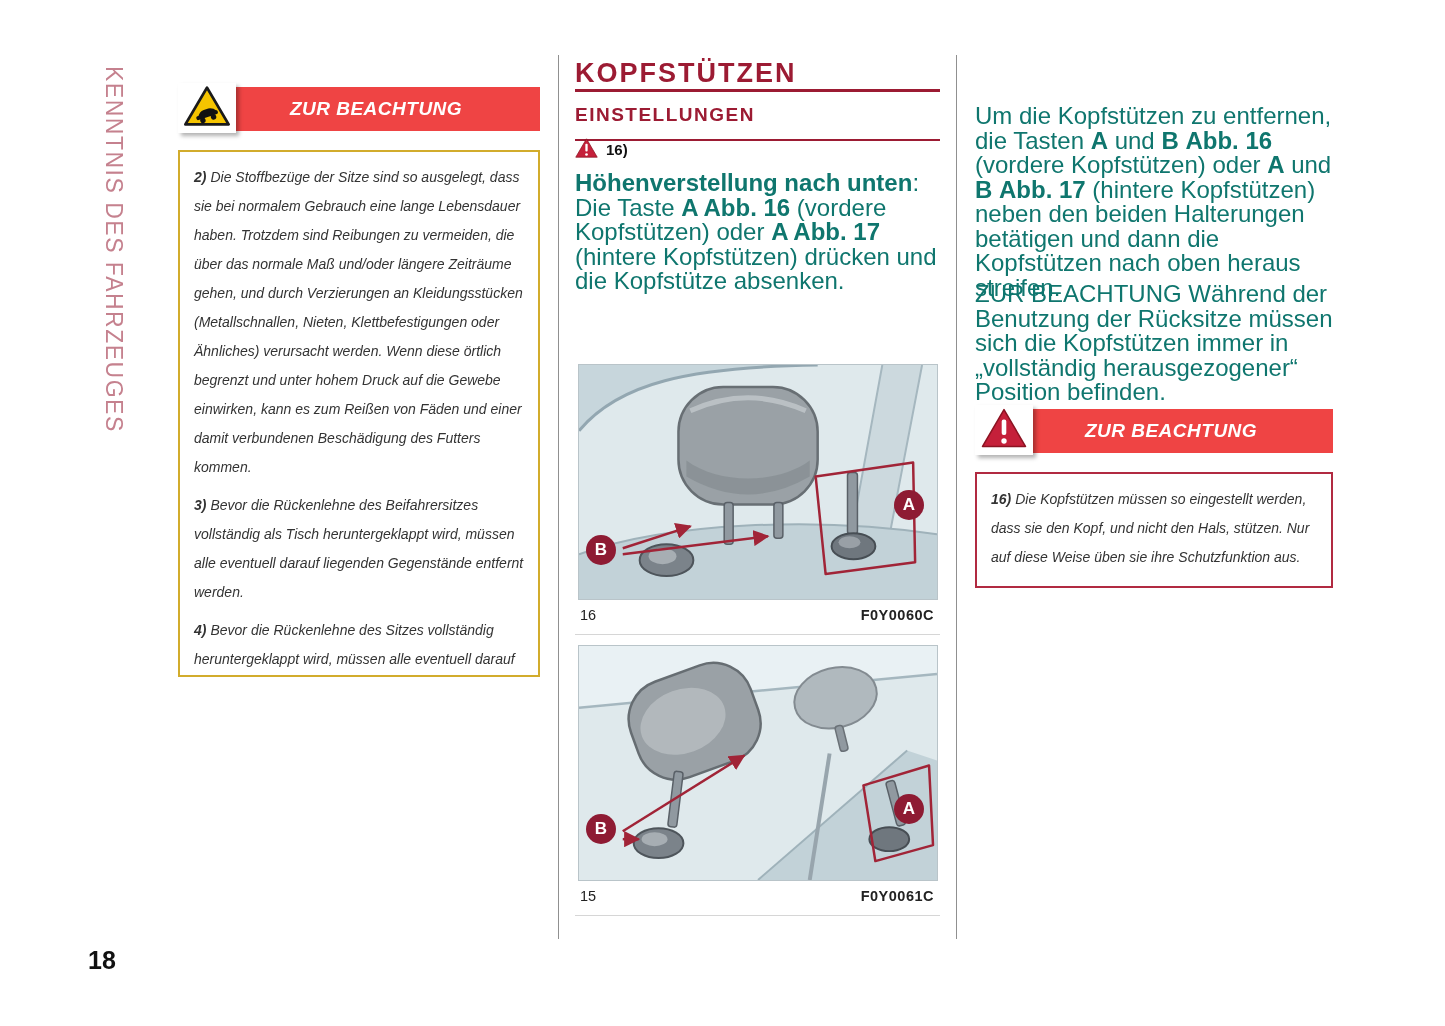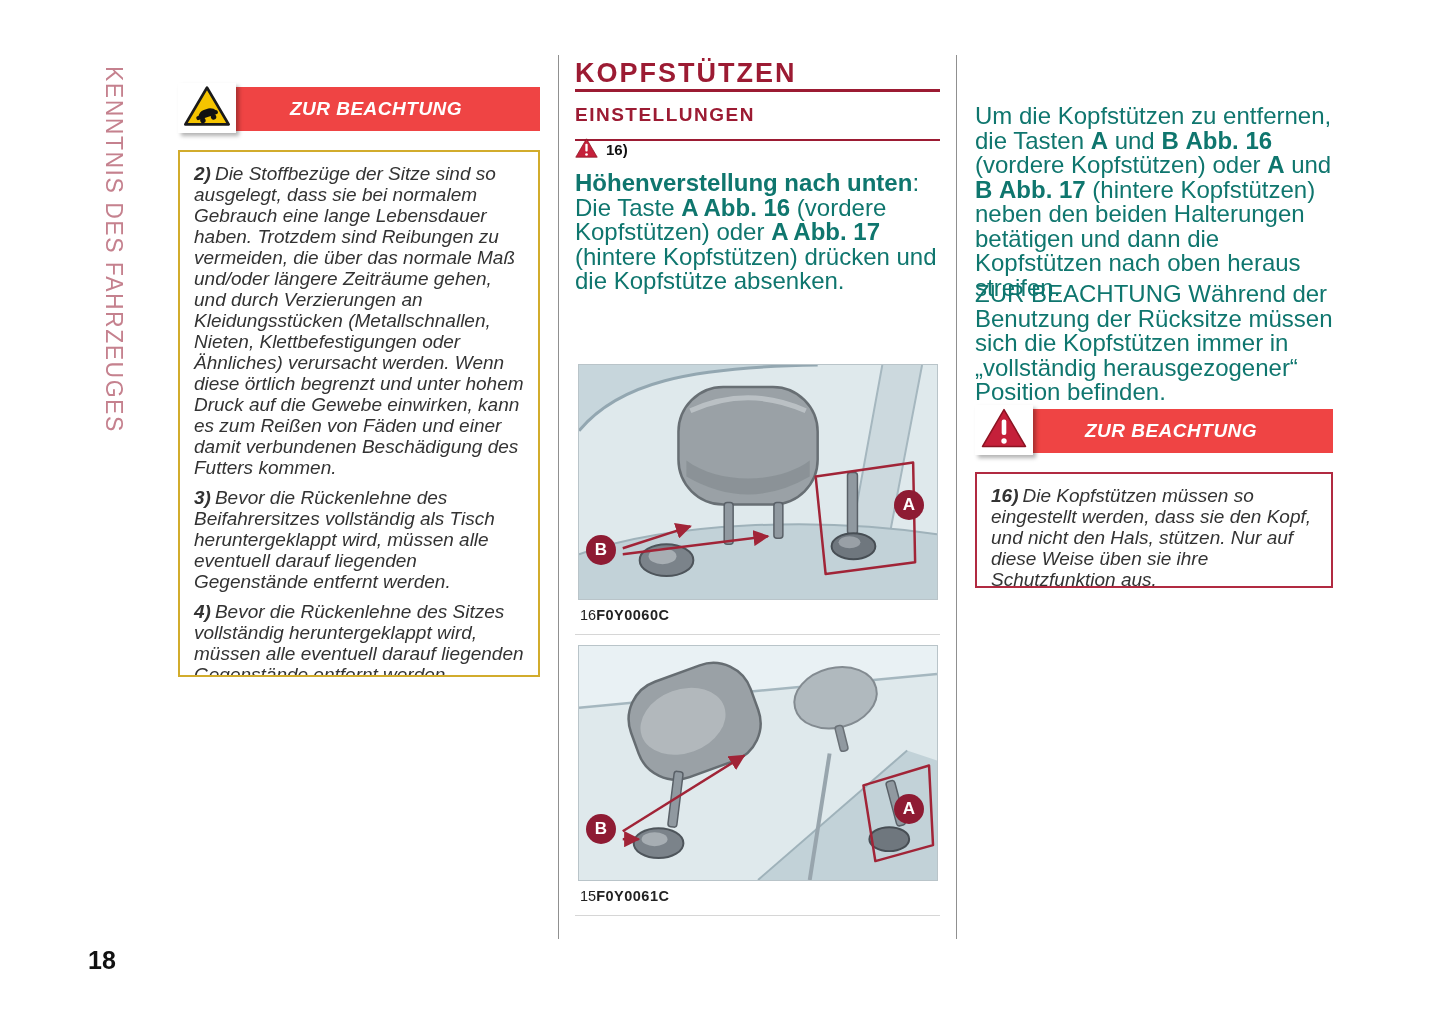--- a/index.html
+++ b/index.html
@@ -19,21 +19,21 @@
   .warnhdr .bar{position:absolute;left:34px;right:0;top:2px;bottom:2px;background:#ef4444;
                 display:flex;align-items:center;justify-content:center;}
   .warnhdr .bar span{color:#ffffff;font-weight:bold;font-style:italic;font-size:19px;letter-spacing:0.5px;}
   .warnhdr .iconbox{position:absolute;left:0;top:-2px;width:58px;height:50px;background:#ffffff;
                     display:flex;align-items:center;justify-content:center;
                     box-shadow:3px 3px 4px rgba(0,0,0,0.3);z-index:2;}
 
   
   .notebox{position:absolute;border:2px solid;padding:11px 14px;font-style:italic;color:#333;
            overflow:hidden;box-sizing:border-box;}
-  .notebox p{margin:0 0 9px 0;font-size:19px;line-height:21px;}
+  .notebox p{margin:0 0 9px 0;font-size:14px;line-height:29px;}
   .notebox p:last-child{margin-bottom:0;}
   .pnum{font-weight:bold;margin-right:4px;}
   .yellowborder{border-color:#d2ac2c;}
   .redborder{border-color:#b12a41;}
 
   
   .sectitle{position:absolute;color:#9c1b33;font-weight:bold;box-sizing:border-box;}
   .sectitle.big{font-size:27px;letter-spacing:2px;border-bottom:3px solid #9c1b33;}
   .sectitle.small{font-size:19px;letter-spacing:1.5px;padding-bottom:13px;border-bottom:2px solid #9c1b33;}
 
@@ -41,21 +41,21 @@
 
   .bodytext{position:absolute;font-size:24px;line-height:24.5px;color:#0f766e;}
   .bodytext p{margin:0 0 5px 0;}
   .lead{font-weight:bold;}
 
   
   .figure{position:absolute;width:360px;height:236px;background:#dfe9ec;border:1px solid #b9c4c9;box-sizing:border-box;}
   .figure svg{display:block;width:100%;height:100%;}
   .badge{position:absolute;width:30px;height:30px;border-radius:50%;background:#8e1b33;color:#fff;
          font-weight:bold;font-size:17px;display:flex;align-items:center;justify-content:center;z-index:3;}
-  .figcap{position:absolute;display:flex;align-items:center;
+  .figcap{position:absolute;display:flex;justify-content:space-between;align-items:center;
           font-size:14.5px;color:#222;}
   .figcap .code{font-weight:bold;letter-spacing:0.5px;}
   .sep{position:absolute;height:1px;background:#d6d6d6;}
 </style>
 </head>
 <body>
 
 <div class="page">
 
   <div class="vlabel">KENNTNIS DES FAHRZEUGES</div>

